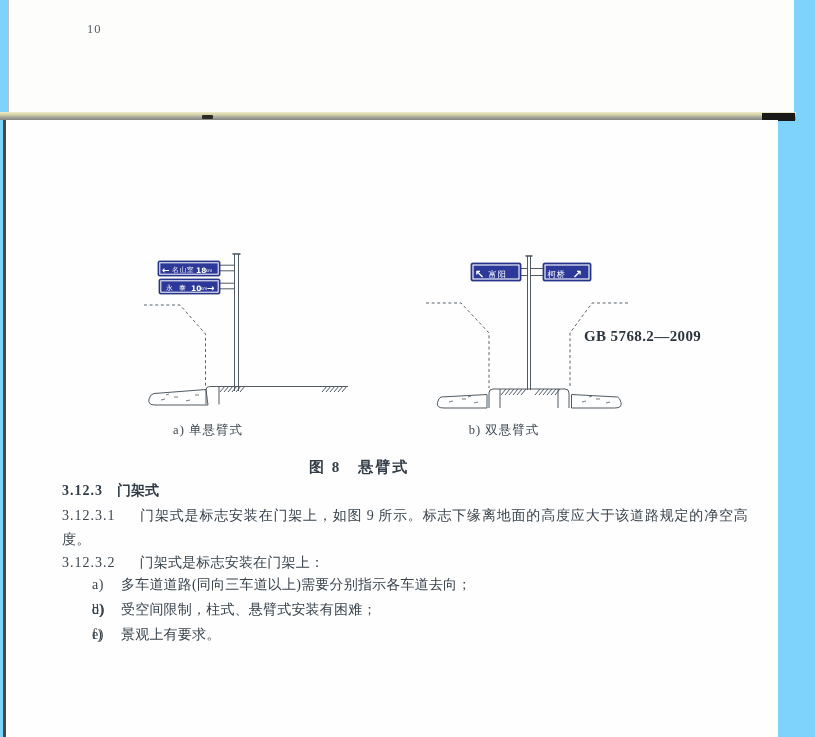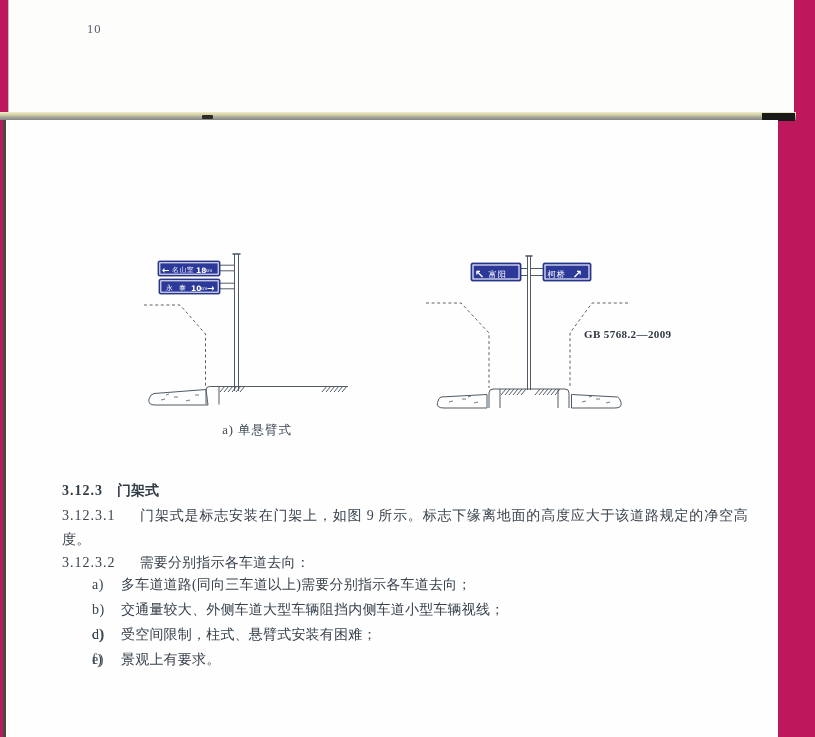--- a/index.html
+++ b/index.html
@@ -1,35 +1,35 @@
 <!DOCTYPE html>
 <html><head>
 <meta charset="utf-8">
 <style>
   html,body{margin:0;padding:0;}
   body{font-family:"Liberation Serif", serif; -webkit-font-smoothing:antialiased;}
-  .canvas{position:relative;width:815px;height:737px;background:#be185d;overflow:hidden;}
+  .canvas{position:relative;width:815px;height:737px;background:#7dd3fc;overflow:hidden;}
 
   
   .prev-page{position:absolute;left:8px;top:0;width:785px;height:112px;background:#fdfdfb;border-left:1px solid #bcc0c3;}
   .page-number{position:absolute;left:78px;top:22px;font-size:12.5px;color:#565d66;letter-spacing:1px;}
 
   
   .page-edge-band{position:absolute;left:0;top:112px;width:796px;height:8px;background:linear-gradient(#efecd2 0%,#d2ce9e 38%,#a8a9a2 62%,#84867f 100%);}
   .scan-mark-left{position:absolute;left:202px;top:115px;width:11px;height:4px;background:#2b2b28;border-radius:1px;}
   .scan-mark-right{position:absolute;left:762px;top:113px;width:33px;height:8px;background:#191917;}
 
   
   .cur-page{position:absolute;left:3px;top:120px;width:775px;height:617px;background:#fefefe;border-left:3px solid #49493f;box-sizing:border-box;}
-  .doc-number{position:absolute;left:578px;top:208px;font-size:11px;font-weight:bold;color:#2d3640;letter-spacing:0.4px;}
+  .doc-number{position:absolute;left:578px;top:208px;font-size:15px;font-weight:bold;color:#2d3640;letter-spacing:0.4px;}
 
   .diagram{position:absolute;top:130px;}
   .diagram.a{left:110px;}
   .diagram.b{left:410px;}
-  .caption{position:absolute;top:302px;width:168px;text-align:right;font-size:12.5px;color:#3c4650;letter-spacing:1px;}
+  .caption{position:absolute;top:302px;width:168px;text-align:center;font-size:12.5px;color:#3c4650;letter-spacing:1px;}
   .caption.a{left:118px;}
   .caption.b{left:414px;}
   .figure-title{position:absolute;left:238px;top:338px;width:230px;text-align:center;font-size:15px;font-weight:bold;color:#333d47;letter-spacing:2px;}
 
   .text-col{position:absolute;left:56px;top:362px;width:686px;color:#39434d;font-size:14px;}
   .sec-heading{position:absolute;left:0;top:0;font-weight:bold;font-size:14px;color:#323c46;}
   .sec-heading .num{margin-right:14px;letter-spacing:1px;}
   .para{position:absolute;left:0;width:686px;line-height:23.5px;text-align:justify;letter-spacing:0.2px;}
   .para .num{margin-right:24px;letter-spacing:1px;}
   .p1{top:22px;}
@@ -129,37 +129,39 @@
         <path d="M85,145 l5,-6 M89,145 l5,-6 M93,145 l5,-6 M97,145 l5,-6 M101,145 l5,-6 M105,145 l5,-6"></path>
         <path d="M119,145 l5,-6 M123,145 l5,-6 M127,145 l5,-6 M131,145 l5,-6 M135,145 l5,-6 M139,145 l5,-6"></path>
         <path d="M25,147 L71,144.5 L71,158 L28,158 Q20,158 21.5,152.5 Q22.5,148 25,147 Z"></path>
         <path d="M33,152 l4,-1 M46,149 l4,0 M58,153 l4,-1 M52,147 l3,-1" stroke-width="0.8"></path>
         <path d="M201.5,147 Q204,148 205,152.5 Q206.5,158 198.5,158 L155.5,158 L155.5,144.5 L201.5,147 Z"></path>
         <path d="M166,152 l4,-1 M180,149 l4,0 M190,153 l4,-1 M173,147 l3,-1" stroke-width="0.8"></path>
       </g>
     </svg>
 
     <div class="caption a">a) 单悬臂式</div>
+    <div class="caption b">b) 双悬臂式</div>
+    <div class="figure-title">图 8　悬臂式</div>
 
     <div class="text-col">
       <div class="sec-heading">
         <span class="num">3.12.3</span><span>门架式</span>
       </div>
       <div class="para p1">
         <span class="num">3.12.3.1</span><span>门架式是标志安装在门架上，如图 9 所示。标志下缘离地面的高度应大于该道路规定的净空高度。</span>
       </div>
       <div class="para p2">
-        <span class="num">3.12.3.2</span><span>需要分别指示各车道去向：</span>
+        <span class="num">3.12.3.2</span><span>门架式是标志安装在门架上：</span>
       </div>
       <div class="req-list">
         <div class="req-item">
           <span class="lbl">a)</span><span>多车道道路(同向三车道以上)需要分别指示各车道去向；</span>
         </div>
         <div class="req-item">
-          <span class="lbl">b)</span><span>交通量较大、外侧车道大型车辆阻挡内侧车道小型车辆视线；</span>
+          <span class="lbl">b)</span>
         </div>
         <div class="req-item">
           <span class="lbl">c)</span>
         </div>
         <div class="req-item">
           <span class="lbl">d)</span><span>受空间限制，柱式、悬臂式安装有困难；</span>
         </div>
         <div class="req-item">
           <span class="lbl">e)</span>
         </div>

